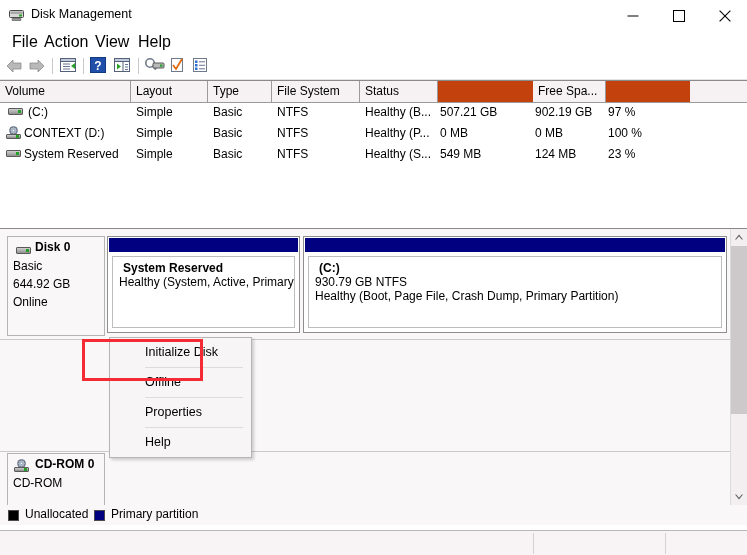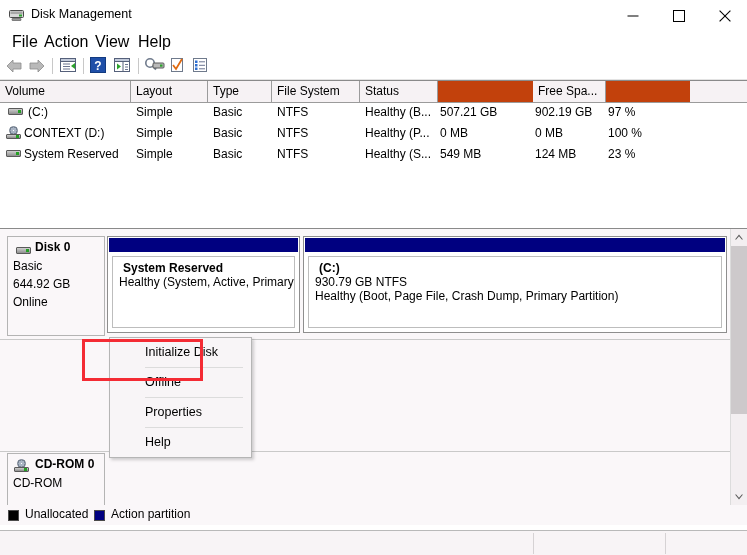--- a/index.html
+++ b/index.html
@@ -343,21 +343,21 @@
       <svg width="16" height="17" viewBox="0 0 16 17">
           <path d="M8 11.5 L4 6.5 L5.2 6.5 L8 9.8 L10.8 6.5 L12 6.5 Z" fill="#5a5a5a"></path>
         </svg>
     </div>
   </div>
 
   <div class="legend">
     <div class="sw" style="left:8px;background:#000000"></div>
     <div class="lb" style="left:25px">Unallocated</div>
     <div class="sw" style="left:94px;background:#000080"></div>
-    <div class="lb" style="left:111px">Action partition</div>
+    <div class="lb" style="left:111px">Primary partition</div>
   </div>
 
   <div class="statusbar">
     <div class="sb-div" style="left:533px"></div>
     <div class="sb-div" style="left:665px"></div>
   </div>
 
   <div class="ctxmenu" style="left:84px;top:337px;width:141px;margin-left:25px;">
     <div class="ctx-item">Initialize Disk</div>
     <div class="ctx-sep"></div>

